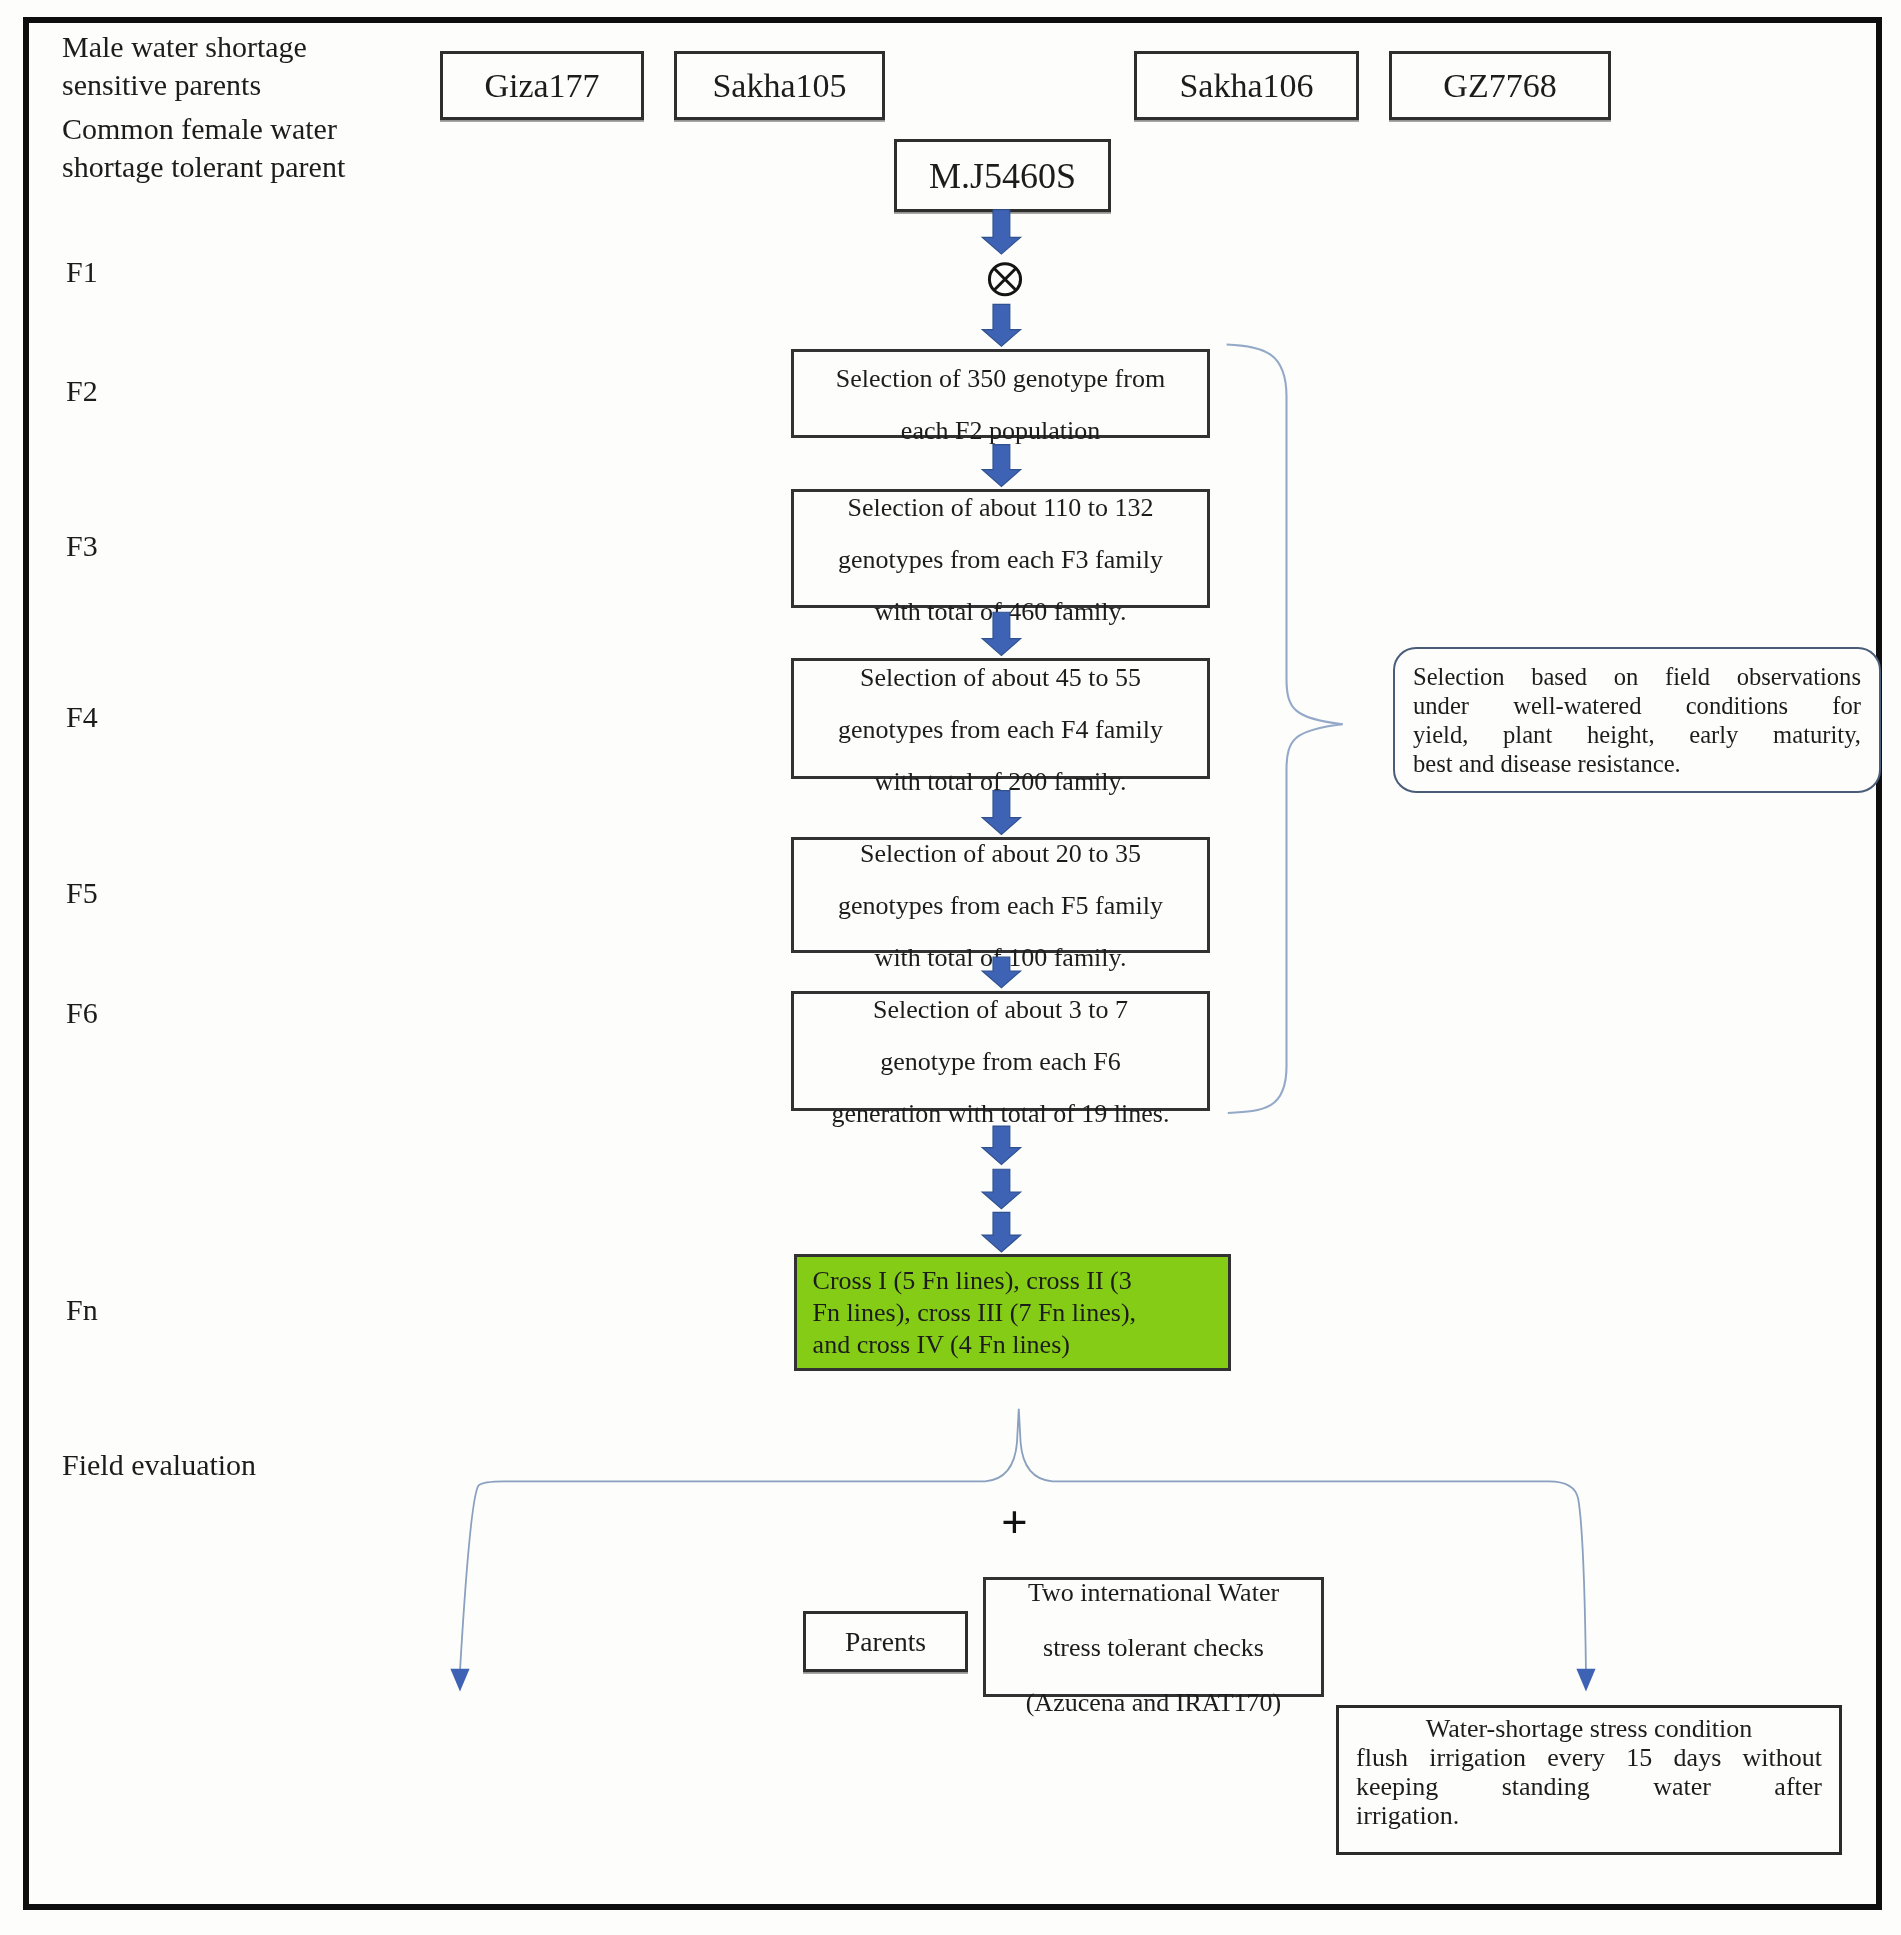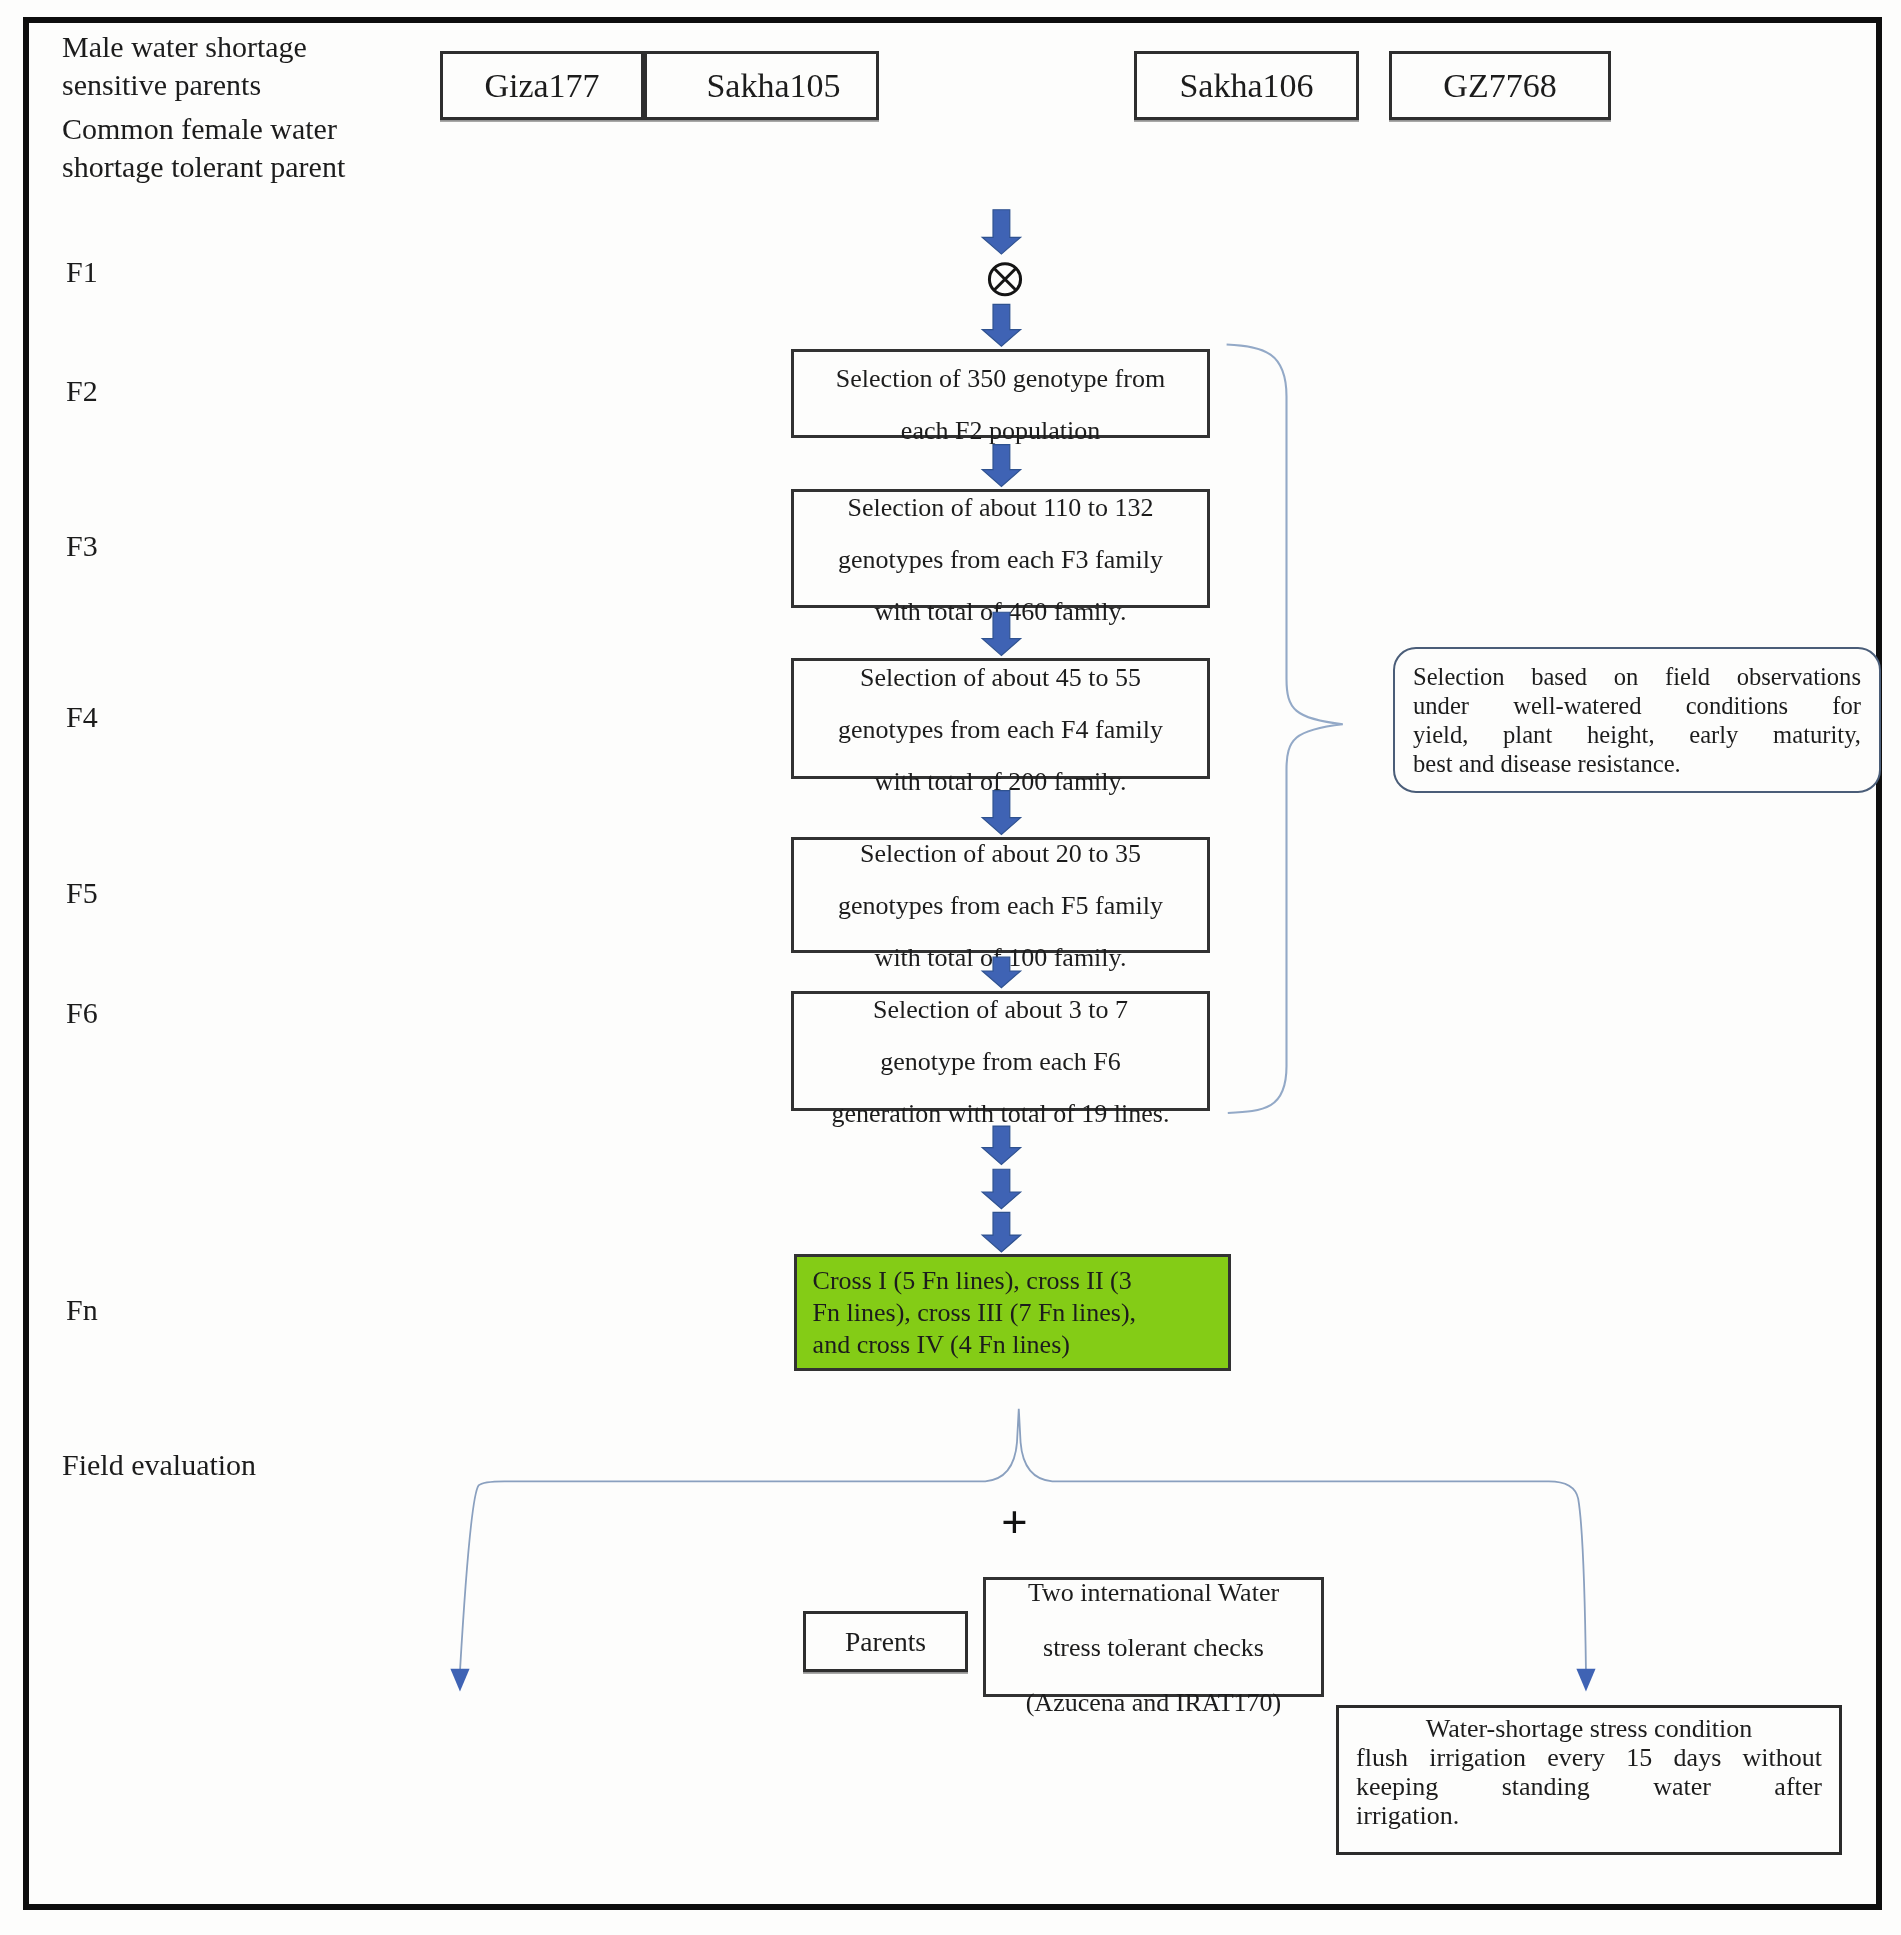--- a/index.html
+++ b/index.html
@@ -45,24 +45,25 @@
   <div class="abs genlabel" style="left:66px;top:255px;">F1</div>
   <div class="abs genlabel" style="left:66px;top:374px;">F2</div>
   <div class="abs genlabel" style="left:66px;top:529px;">F3</div>
   <div class="abs genlabel" style="left:66px;top:700px;">F4</div>
   <div class="abs genlabel" style="left:66px;top:876px;">F5</div>
   <div class="abs genlabel" style="left:66px;top:996px;">F6</div>
   <div class="abs genlabel" style="left:66px;top:1293px;">Fn</div>
   <div class="abs genlabel" style="left:62px;top:1448px;">Field evaluation</div>
 
   <div class="pbox" style="left:440px;top:51px;width:198px;height:63px;">Giza177</div>
-  <div class="pbox" style="left:644px;top:51px;width:205px;height:63px;padding-left:24px;">Sakha105</div>
+  <div class="pbox" style="left:674px;top:51px;width:205px;height:63px;">Sakha105</div>
   <div class="pbox" style="left:1134px;top:51px;width:219px;height:63px;">Sakha106</div>
   <div class="pbox" style="left:1389px;top:51px;width:216px;height:63px;">GZ7768</div>
 
+  <div class="pbox" style="left:894px;top:139px;width:211px;height:67px;font-size:36px;">M.J5460S</div>
 
   <div class="selbox" style="left:791px;top:349px;width:419px;height:89px;">
     <div class="ln">Selection of 350 genotype from</div>
     <div class="ln">each F2 population</div>
   </div>
   <div class="selbox" style="left:791px;top:489px;width:419px;height:119px;">
     <div class="ln">Selection of about 110 to 132</div>
     <div class="ln">genotypes from each F3 family</div>
     <div class="ln">with total of 460 family.</div>
   </div>

